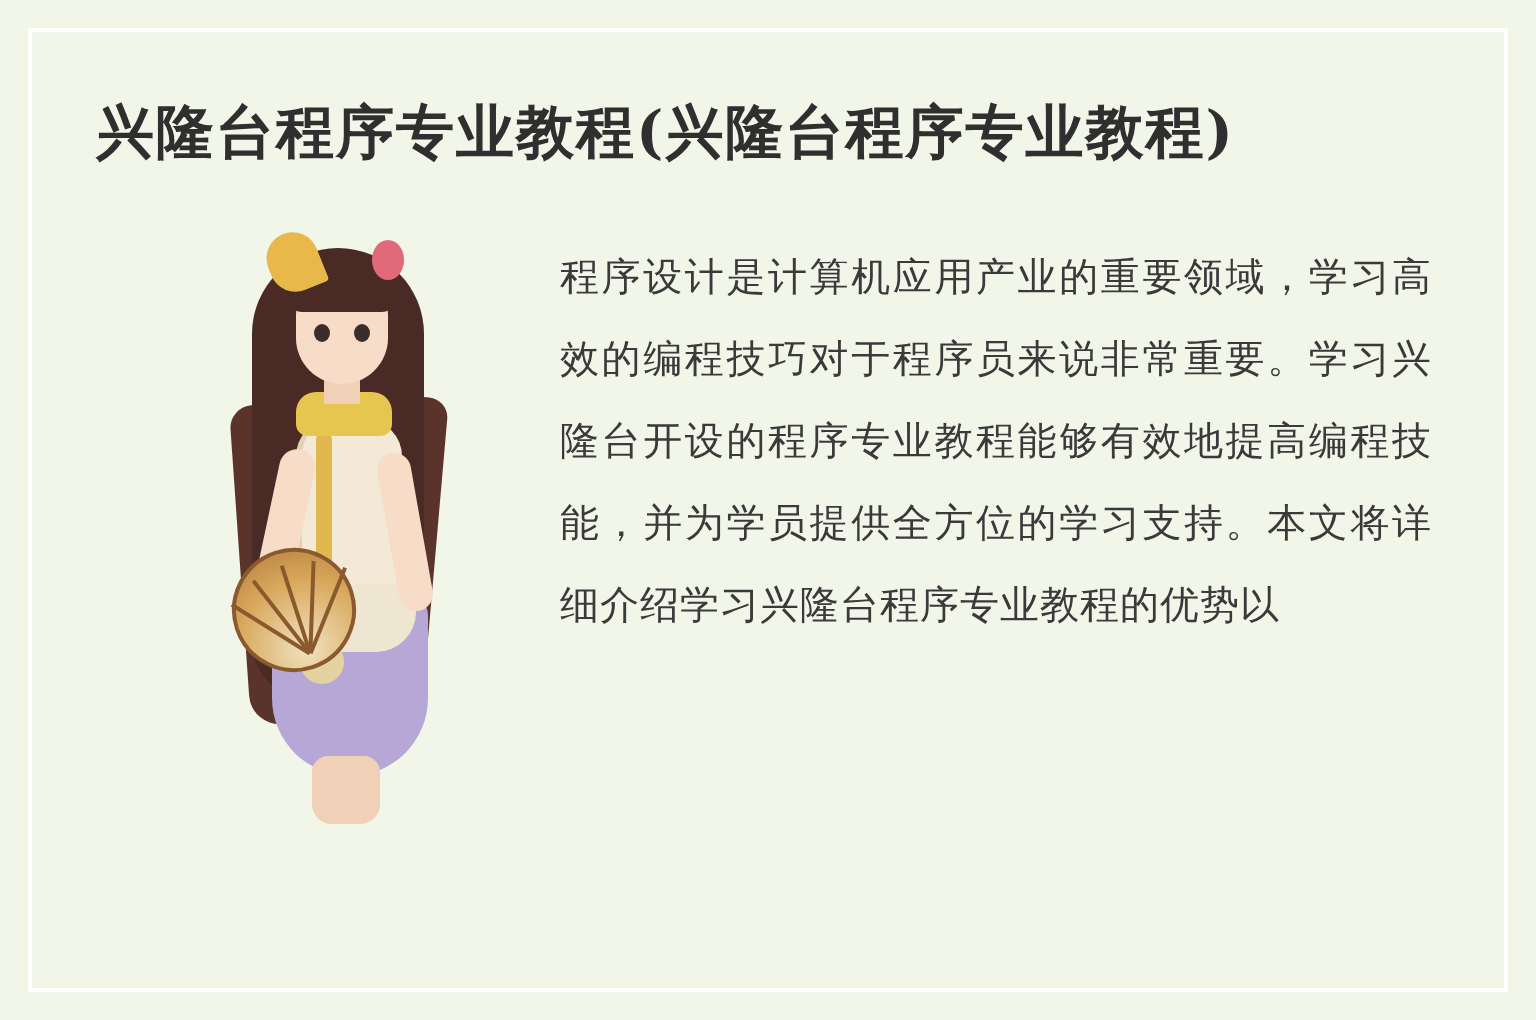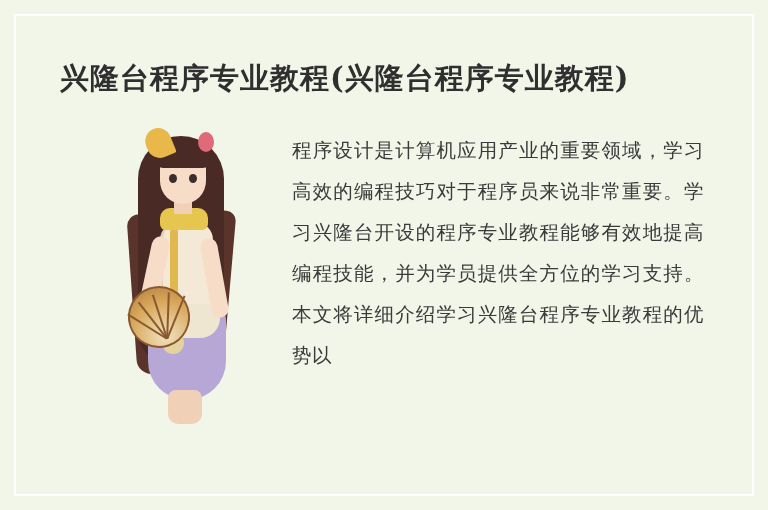--- a/index.html
+++ b/index.html
@@ -12,21 +12,21 @@
     background: #f2f6e9;
     font-family: "Liberation Serif", serif;
     overflow: hidden;
   }
   .page {
     position: relative;
     width: 768px;
     height: 510px;
     box-sizing: border-box;
     background: #f2f6e9;
-    padding: 26px;
+    padding: 14px;
     border-radius: 22px;
   }
   .inner-border {
     position: absolute;
     left: 14px;
     top: 14px;
     right: 14px;
     bottom: 14px;
     border: 2px solid #ffffff;
     box-sizing: border-box;

